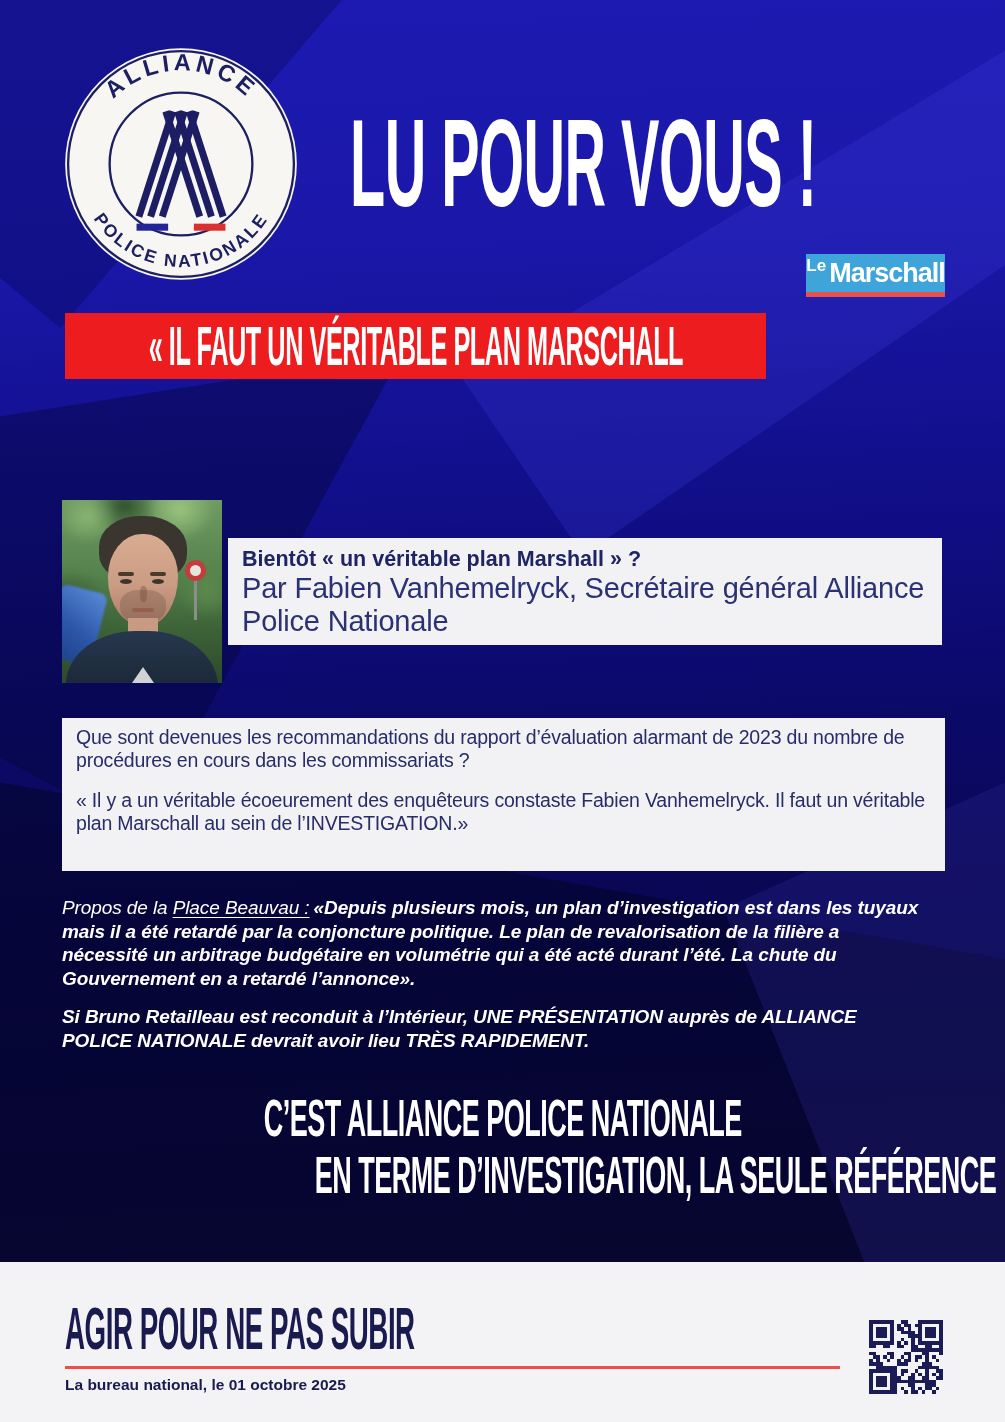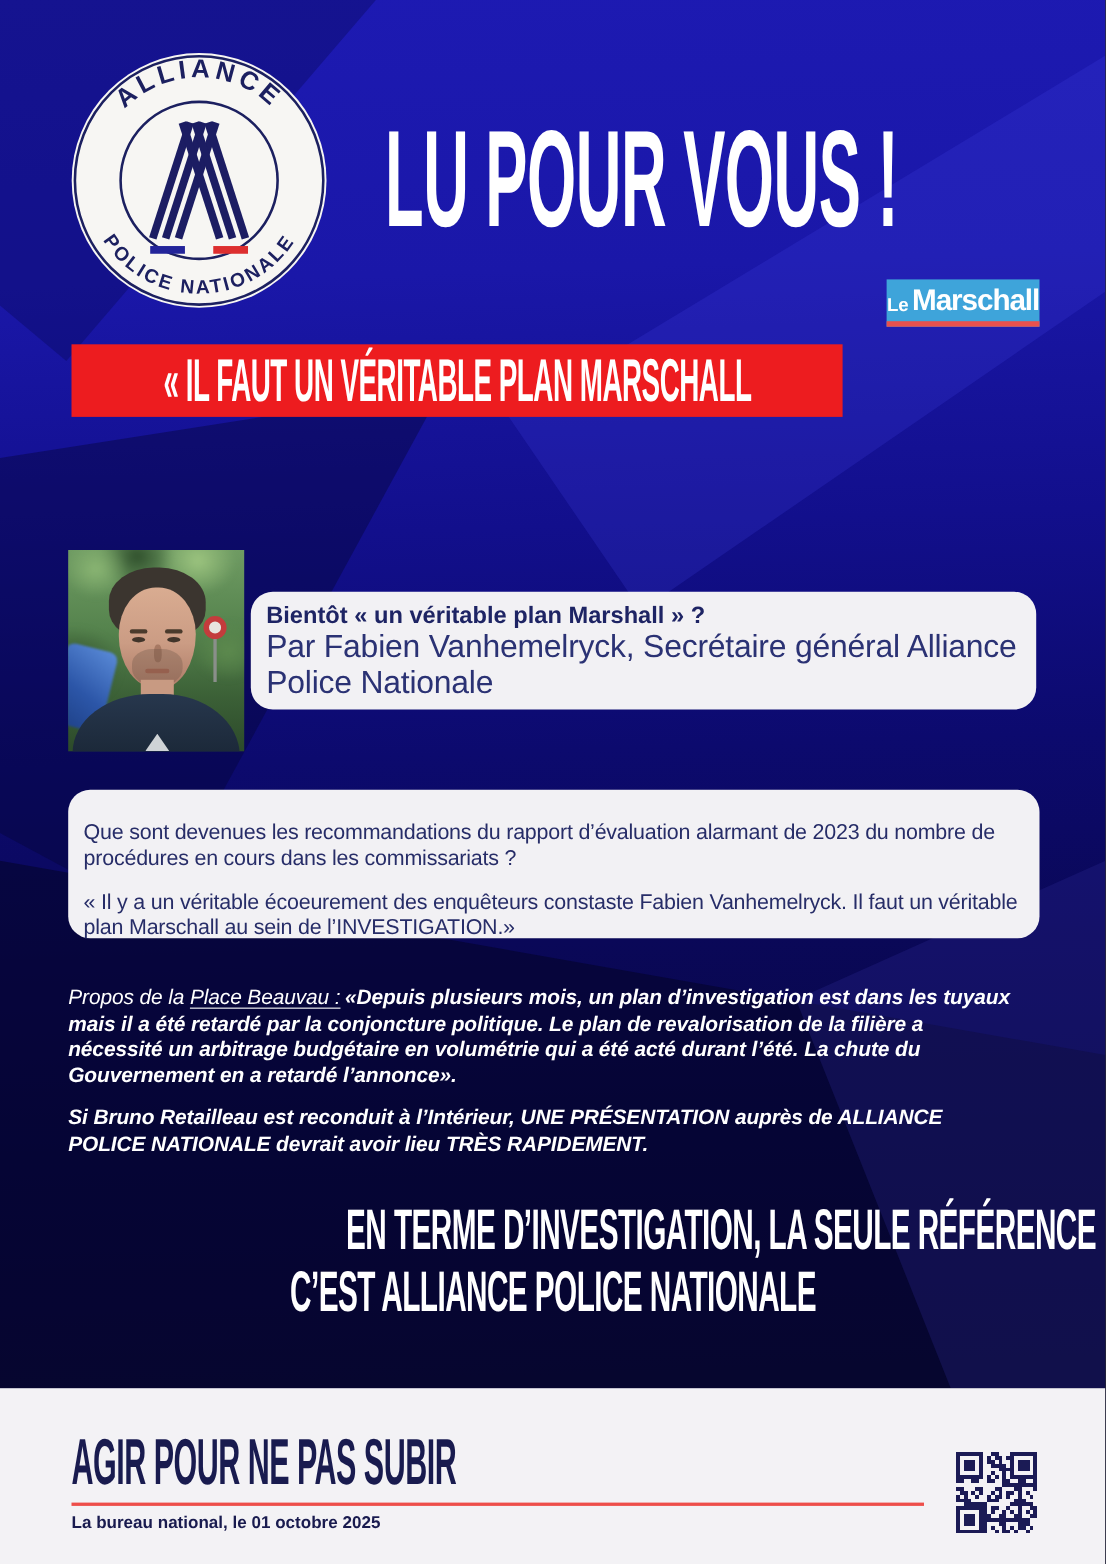--- a/index.html
+++ b/index.html
@@ -21,21 +21,21 @@
   .cond-l{transform-origin:left center;}
 
   
   .logo{position:absolute;left:64px;top:46px;width:234px;height:236px;}
   .logo svg{width:100%;height:100%;}
 
   .main-title{position:absolute;left:350px;top:100px;color:#fff;font-size:125px;line-height:1;}
 
   .badge{position:absolute;left:806px;top:254px;width:139px;height:38px;background:#3ea4da;
     border-bottom:5px solid #e8514e;display:flex;align-items:center;justify-content:center;color:#fff;}
-  .badge .le{font-size:17px;font-weight:bold;margin-right:3px;align-self:flex-end;padding-bottom:4px;}
+  .badge .le{font-size:17px;font-weight:bold;margin-right:3px;align-self:flex-end;padding-bottom:16px;}
   .badge .pa{font-size:27px;font-weight:bold;letter-spacing:-1px;}
 
   .banner{position:absolute;left:65px;width:701px;height:66px;background:#ed1c1f;
     display:flex;align-items:center;justify-content:center;color:#fff;font-size:55px;line-height:1;}
   .banner1{top:313px;} .banner2{top:388px;}
 
   
   .photo{position:absolute;left:62px;top:500px;width:160px;height:183px;overflow:hidden;
     background:linear-gradient(180deg,#6f9b63,#55834d 40%,#3c6137 72%,#2c4a2a);}
   .photo .foliage{position:absolute;inset:-6px;filter:blur(3px);
@@ -61,26 +61,26 @@
   .photo .nose{position:absolute;left:32px;top:52px;width:7px;height:16px;background:rgba(140,95,75,.55);border-radius:40%;}
   .photo .mouth{position:absolute;left:24px;top:74px;width:22px;height:3.5px;background:#96604e;border-radius:3px;}
   .photo .stubble{position:absolute;left:12px;top:56px;width:46px;height:34px;background:rgba(100,80,66,.30);
     border-radius:40% 40% 48% 48%;}
   .photo .neck{position:absolute;left:66px;top:118px;width:30px;height:22px;background:#c89a82;}
   .photo .jacket{position:absolute;left:4px;bottom:-4px;width:152px;height:56px;
     background:linear-gradient(180deg,#27374d,#1b2838);border-radius:46% 46% 0 0/95% 100% 0 0;}
   .photo .tee{position:absolute;left:70px;bottom:0;width:22px;height:16px;background:#cfd3d6;
     clip-path:polygon(0 100%,50% 0,100% 100%);}
 
-  .card{position:absolute;background:#f2f1f4;color:#20266a;border-radius:20px;}
+  .card{position:absolute;background:#f2f1f4;color:#20266a;}
   .card1{left:228px;top:538px;width:714px;height:107px;box-sizing:border-box;
     padding:9px 14px 12px 14px;display:flex;flex-direction:column;justify-content:space-between;}
   .card1 .headline{font-size:21.5px;font-weight:bold;color:#1e2464;}
   .card1 .byline{font-size:29px;color:#2b3274;letter-spacing:-0.2px;}
-  .card2{left:62px;top:718px;width:883px;height:135px;box-sizing:border-box;padding:28px 14px;
+  .card2{left:62px;top:718px;width:883px;height:153px;box-sizing:border-box;padding:8px 14px;
     display:flex;flex-direction:column;gap:16px;}
   .card2 p{margin:0;font-size:19.5px;line-height:1.2;color:#272d68;letter-spacing:-0.2px;}
 
   .bodytext{position:absolute;left:62px;width:868px;color:#fff;font-size:19px;line-height:1.24;margin:0;letter-spacing:-0.1px;font-style:italic;}
   .p1{top:896px;} .p2{top:1005px;font-weight:bold;}
   .p1 .link{text-decoration:underline;text-underline-offset:3px;cursor:pointer;}
   .p1 b{margin-left:4px;}
 
   .slogan{position:absolute;left:0;top:1090px;width:1005px;text-align:center;color:#fff;font-size:52px;line-height:1.1;}
   .slogan .cond{transform:scaleX(.52);letter-spacing:-1px;}
@@ -172,22 +172,22 @@
   <div class="card card2">
     <p>Que sont devenues les recommandations du rapport d’évaluation alarmant de 2023 du nombre de procédures en cours dans les commissariats ?</p>
     <p>« Il y a un véritable écoeurement des enquêteurs constaste Fabien Vanhemelryck. Il faut un véritable plan Marschall au sein de l’INVESTIGATION.»</p>
   </div>
 
   <p class="bodytext p1"><span>Propos de la </span><span class="link">Place Beauvau :</span><b>«Depuis plusieurs mois, un plan d’investigation est dans les tuyaux mais il a été retardé par la conjoncture politique. Le plan de revalorisation de la filière a nécessité un arbitrage budgétaire en volumétrie qui a été acté durant l’été. La chute du Gouvernement en a retardé l’annonce».</b></p>
 
   <p class="bodytext p2">Si Bruno Retailleau est reconduit à l’Intérieur, UNE PRÉSENTATION auprès de ALLIANCE POLICE NATIONALE devrait avoir lieu TRÈS RAPIDEMENT.</p>
 
   <div class="slogan">
+    <div><span class="cond">C’EST ALLIANCE POLICE NATIONALE</span></div>
     <div><span class="cond">EN TERME D’INVESTIGATION, LA SEULE RÉFÉRENCE</span></div>
-    <div><span class="cond">C’EST ALLIANCE POLICE NATIONALE</span></div>
   </div>
 
   <div class="footer"></div>
   <div class="footer-slogan">
     <span class="cond cond-l">AGIR POUR NE PAS SUBIR</span>
   </div>
   <div class="footer-rule"></div>
   <div class="footer-date">La bureau national, le 01 octobre 2025</div>
   <svg class="qr" id="qr" viewBox="0 0 21 21" fill="#1b1b55" shape-rendering="crispEdges">
       <rect x="0" y="0" width="1" height="1"></rect>

